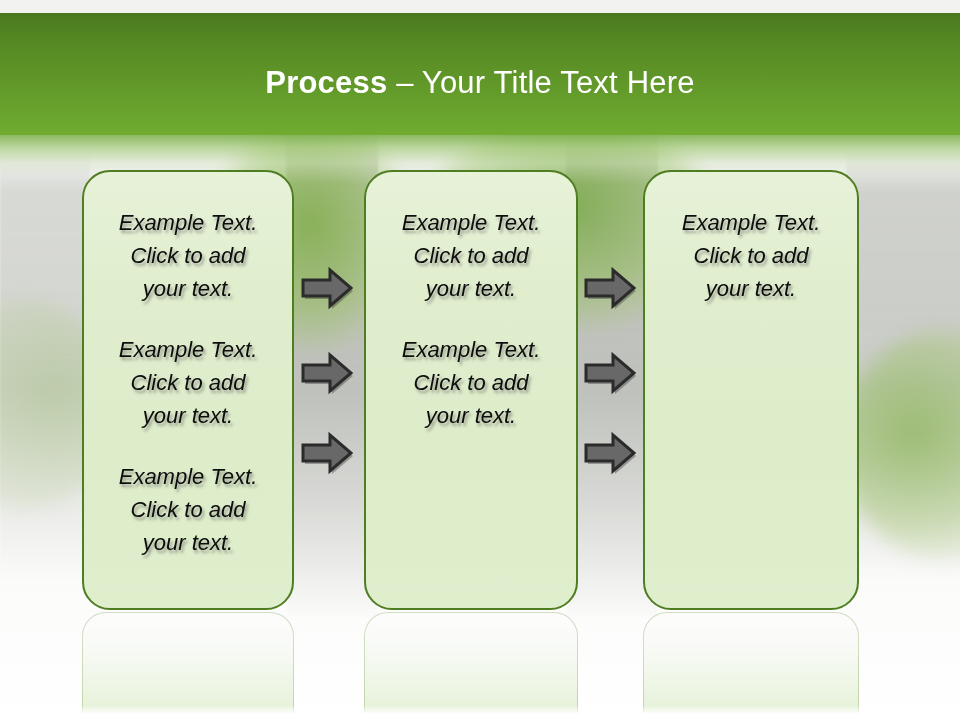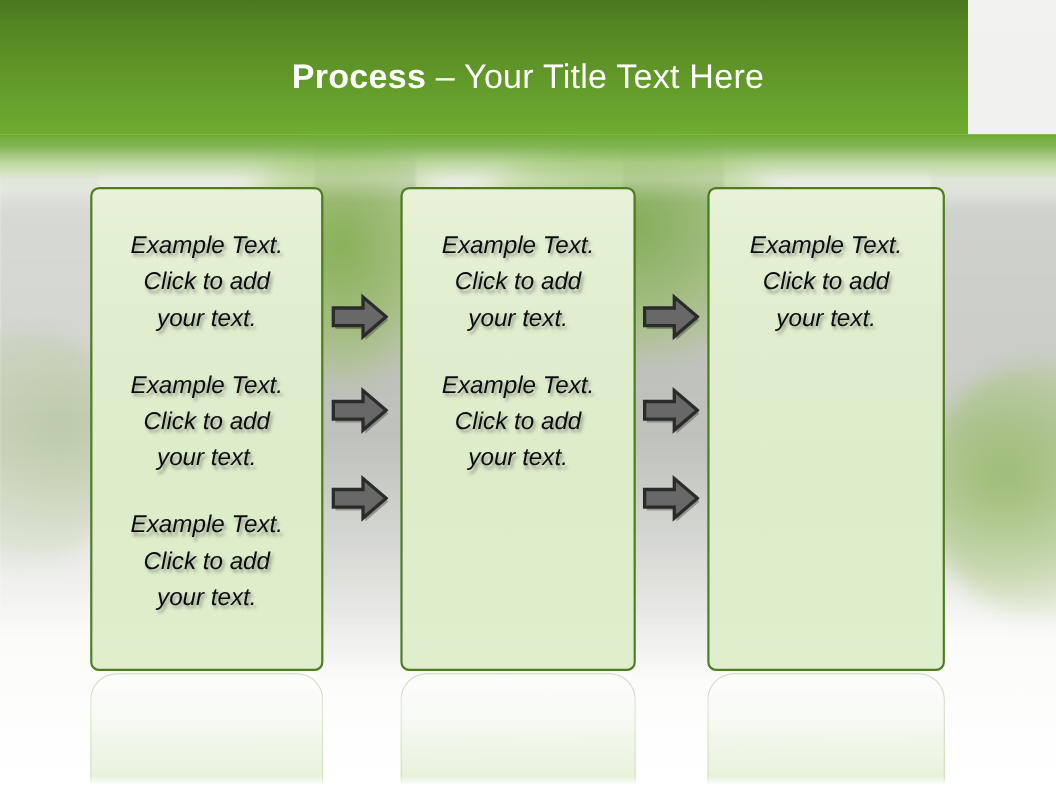--- a/index.html
+++ b/index.html
@@ -84,22 +84,22 @@
     left: -70px; top: 300px; width: 190px; height: 210px;
     background: radial-gradient(ellipse at 65% 45%,
         rgba(150,185,105,0.40) 0%,
         rgba(175,200,135,0.26) 50%,
         rgba(255,255,255,0) 100%);
   }
 
   
   .header {
     position: absolute;
-    left: 0; top: 0;
-    width: 880px; height: 122px;
+    left: 0; top: 13px;
+    width: 960px; height: 122px;
     background: linear-gradient(to bottom,
         #4a7820 0%,
         #538522 18%,
         #5d9227 45%,
         #69a42d 82%,
         #6fac30 100%);
     z-index: 4;
   }
   .header-fade {
     position: absolute;
@@ -128,21 +128,21 @@
   }
   .title .strong { font-weight: bold; }
   .title .normal { font-weight: normal; }
 
   
   .box {
     position: absolute;
     top: 170px;
     height: 440px;
     border: 2px solid #4f7d22;
-    border-radius: 8px;
+    border-radius: 28px;
     background:
       linear-gradient(to bottom,
         #e7f2d8 0%,
         #e0eece 26%,
         #ddecc9 62%,
         #dfeecc 100%);
     box-sizing: border-box;
     z-index: 6;
     padding-top: 34px;
   }

